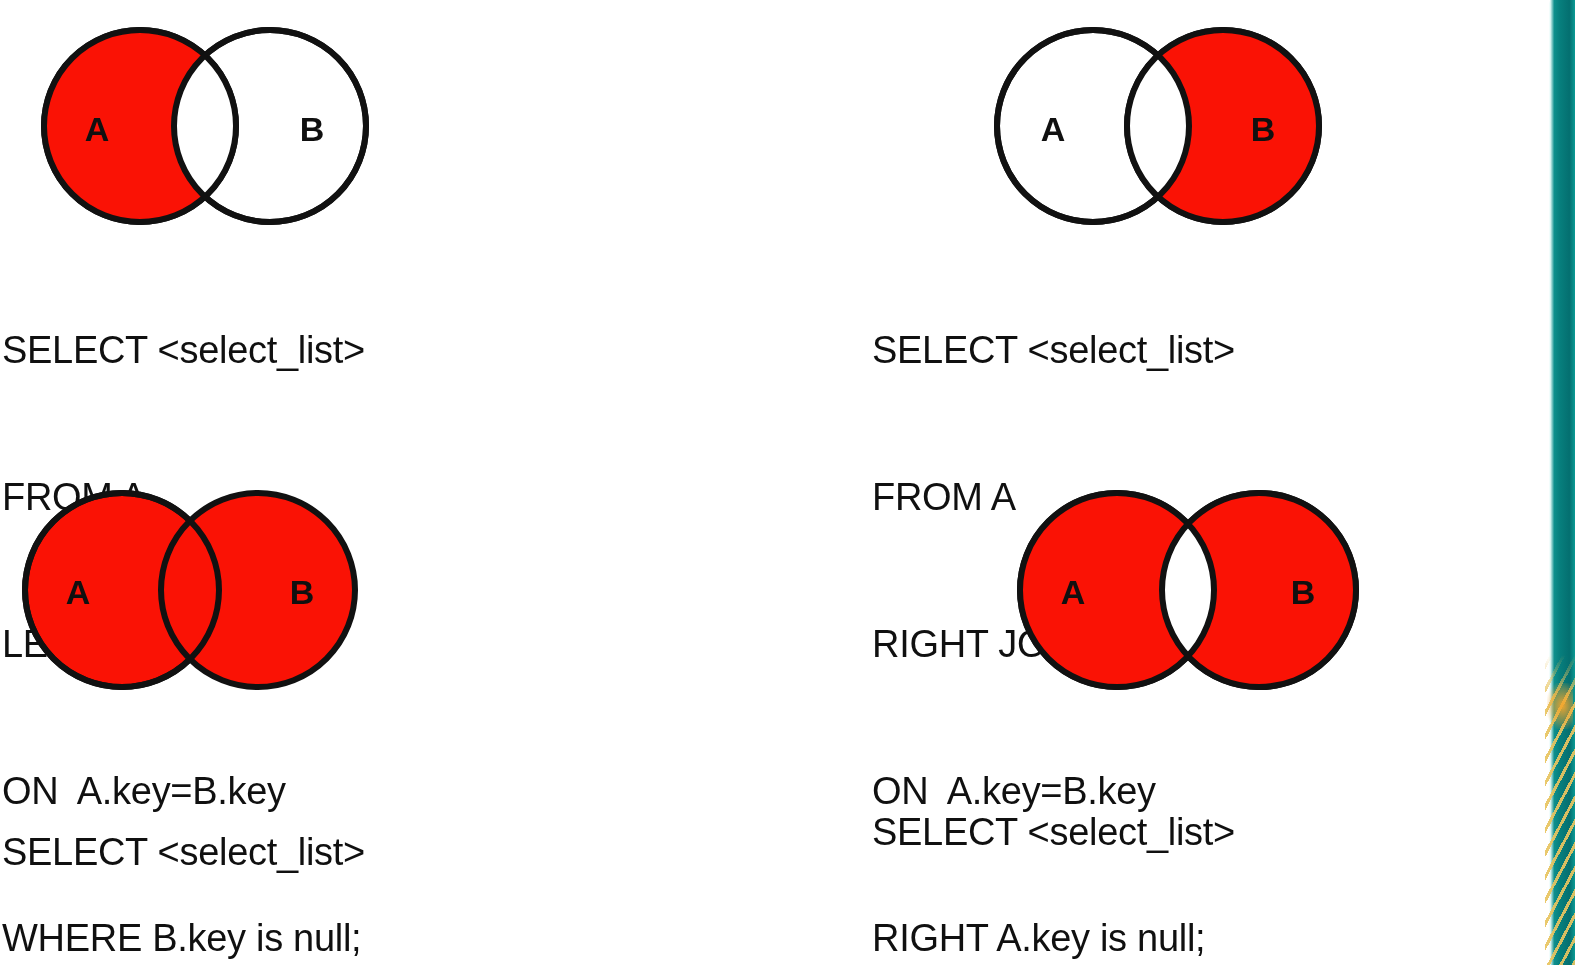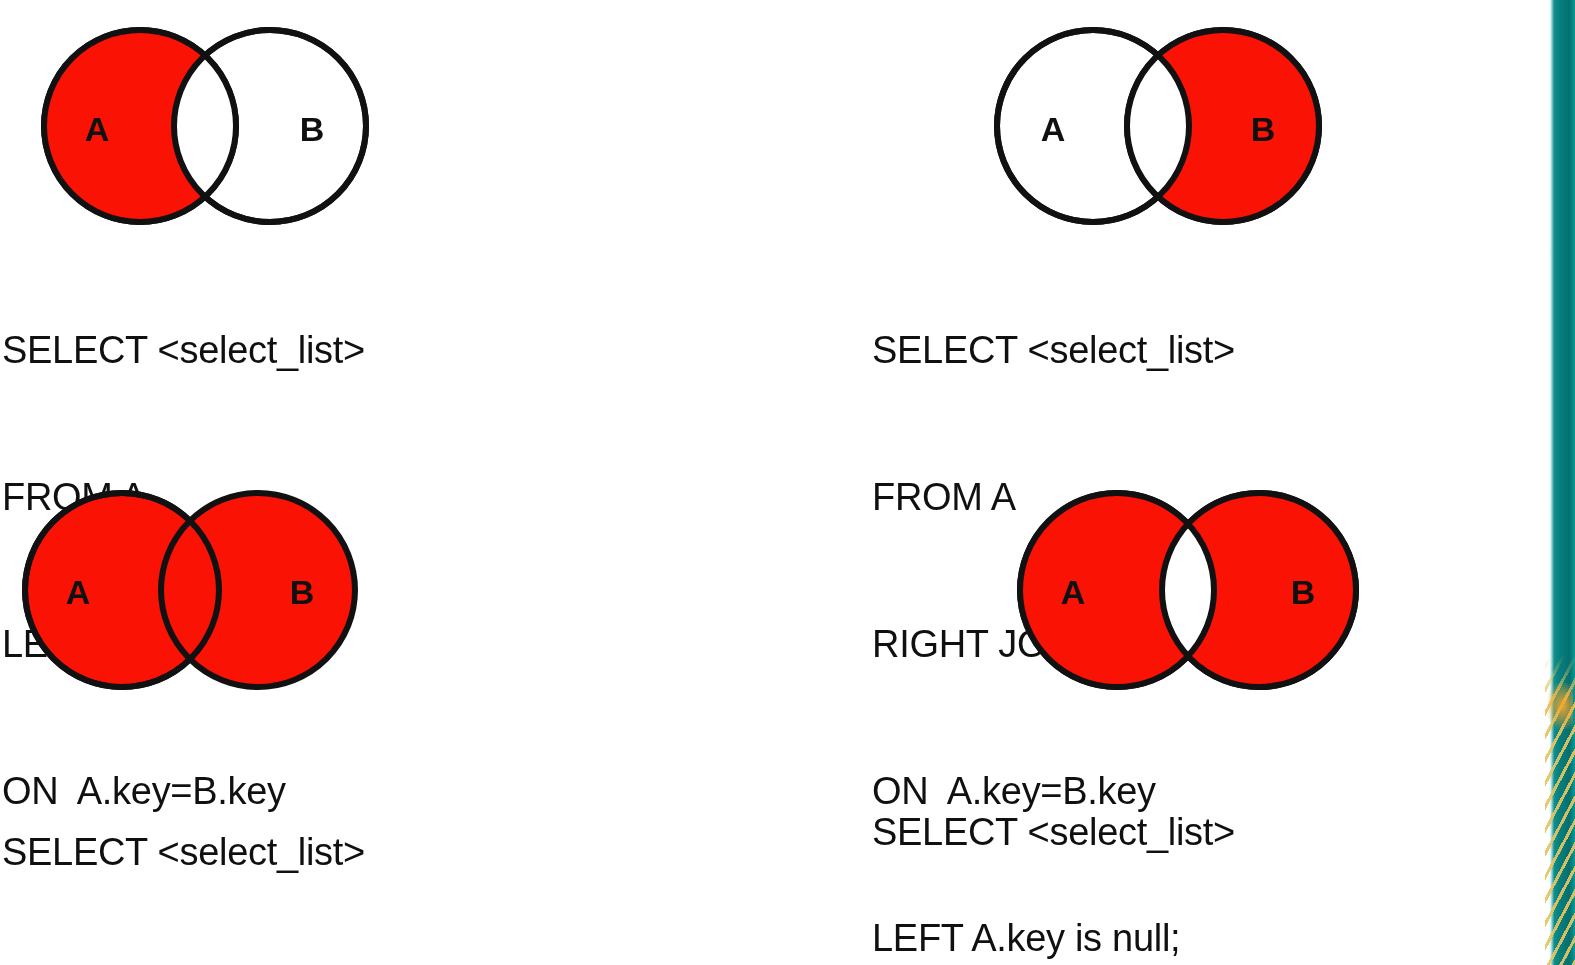--- a/index.html
+++ b/index.html
@@ -122,20 +122,21 @@
       <circle cx="248" cy="118" r="96" fill="none" stroke="#111111" stroke-width="6"></circle>
       <text x="75" y="133" font-family="Liberation Sans, sans-serif" font-size="34" font-weight="bold" fill="#101010" text-anchor="middle">A</text>
       <text x="290" y="133" font-family="Liberation Sans, sans-serif" font-size="34" font-weight="bold" fill="#101010" text-anchor="middle">B</text>
     </svg>
 
     <div class="sql-block" style="left:2px; top:228px;">
       <span class="sql-line">SELECT &lt;select_list&gt;</span>
       <span class="sql-line">FROM A</span>
       <span class="sql-line">LEFT JOIN B</span>
       <span class="sql-line">ON  A.key=B.key</span>
+      <span class="sql-line">WHERE B.key is null;</span>
     </div>
   </div>
 
   <div class="panel" style="left:870px; top:0px; width:500px; height:480px;">
 
     <svg class="venn" width="400" height="225" viewBox="0 0 400 225" style="left:105px; top:8px;">
       <defs>
         <clipPath id="clipB2">
             <circle cx="248" cy="118" r="96"></circle>
           </clipPath>
@@ -151,21 +152,21 @@
       <circle cx="248" cy="118" r="96" fill="none" stroke="#111111" stroke-width="6"></circle>
       <text x="78" y="133" font-family="Liberation Sans, sans-serif" font-size="34" font-weight="bold" fill="#101010" text-anchor="middle">A</text>
       <text x="288" y="133" font-family="Liberation Sans, sans-serif" font-size="34" font-weight="bold" fill="#101010" text-anchor="middle">B</text>
     </svg>
 
     <div class="sql-block" style="left:2px; top:228px;">
       <span class="sql-line">SELECT &lt;select_list&gt;</span>
       <span class="sql-line">FROM A</span>
       <span class="sql-line">RIGHT JOIN B</span>
       <span class="sql-line">ON  A.key=B.key</span>
-      <span class="sql-line">LEFT A.key is null;</span>
+      <span class="sql-line">RIGHT A.key is null;</span>
     </div>
   </div>
 
   <div class="panel" style="left:0px; top:482px; width:430px; height:483px;">
 
     <svg class="venn" width="400" height="215" viewBox="0 0 400 215" style="left:10px; top:0px;">
       <circle cx="112" cy="108" r="97" fill="#fa1205" stroke="#111111" stroke-width="6"></circle>
       <circle cx="248" cy="108" r="97" fill="#fa1205" stroke="#111111" stroke-width="6"></circle>
       <circle cx="112" cy="108" r="97" fill="none" stroke="#111111" stroke-width="6"></circle>
       <text x="68" y="122" font-family="Liberation Sans, sans-serif" font-size="34" font-weight="bold" fill="#101010" text-anchor="middle">A</text>

